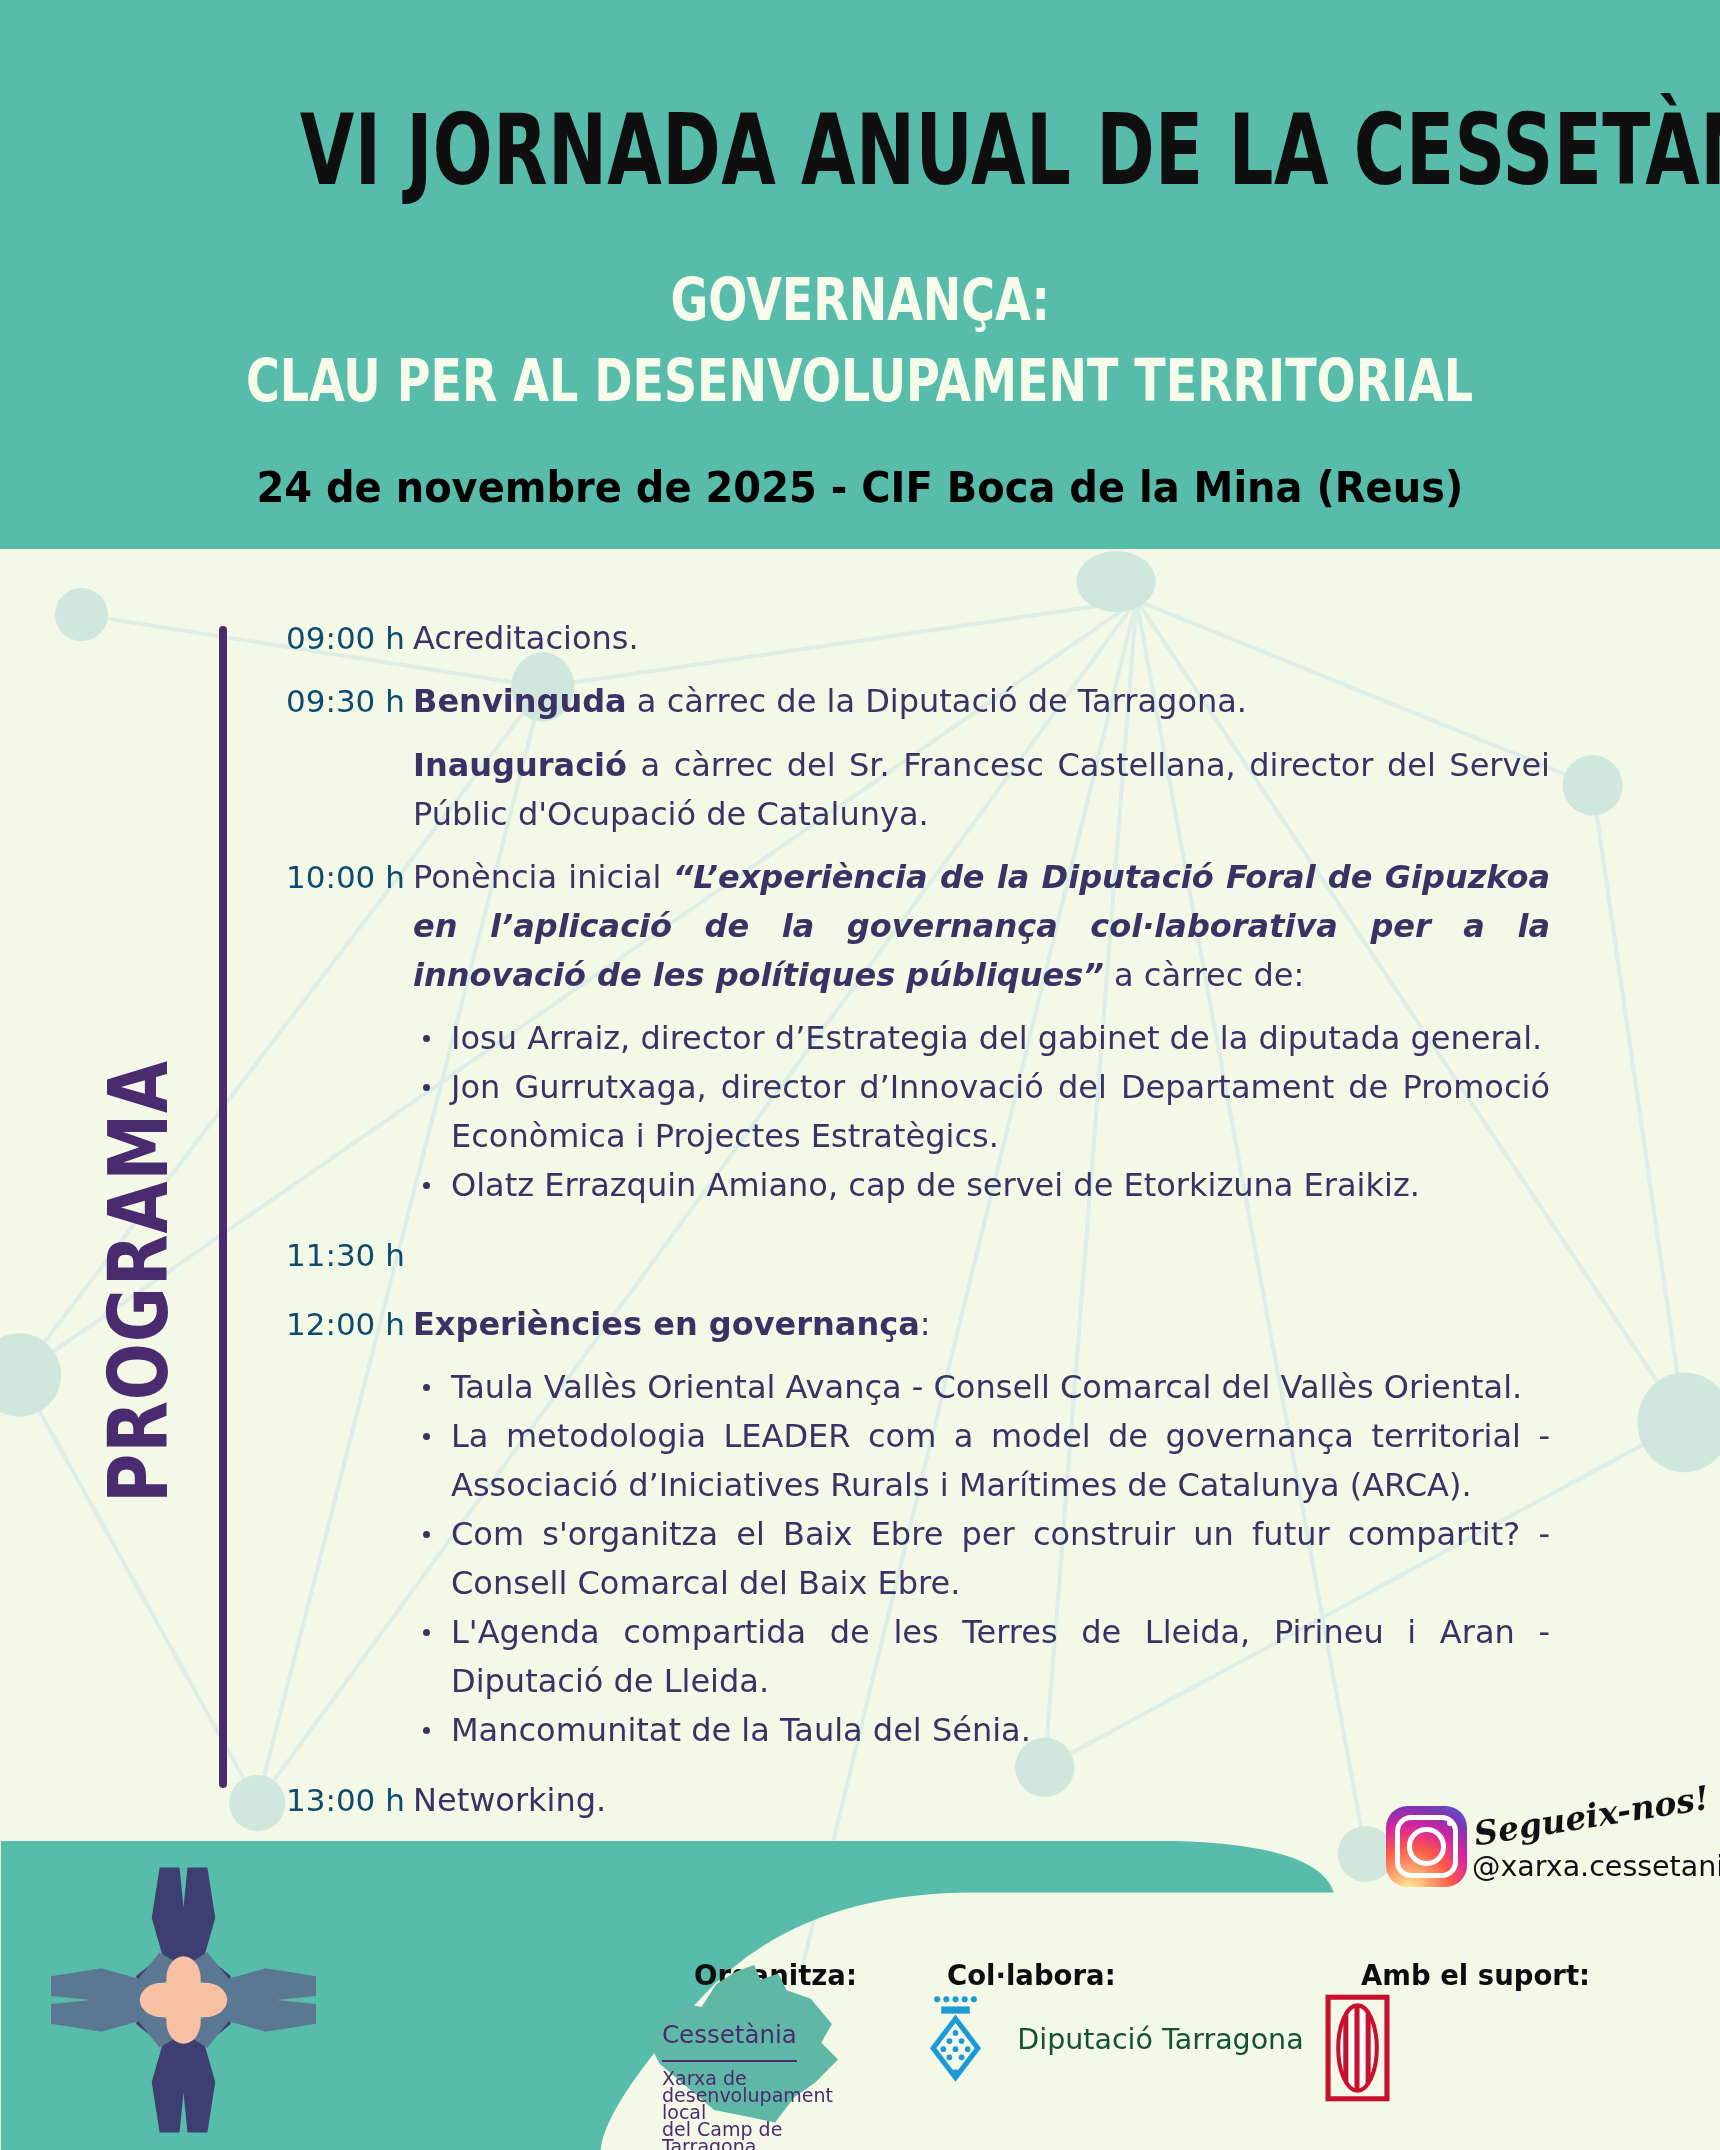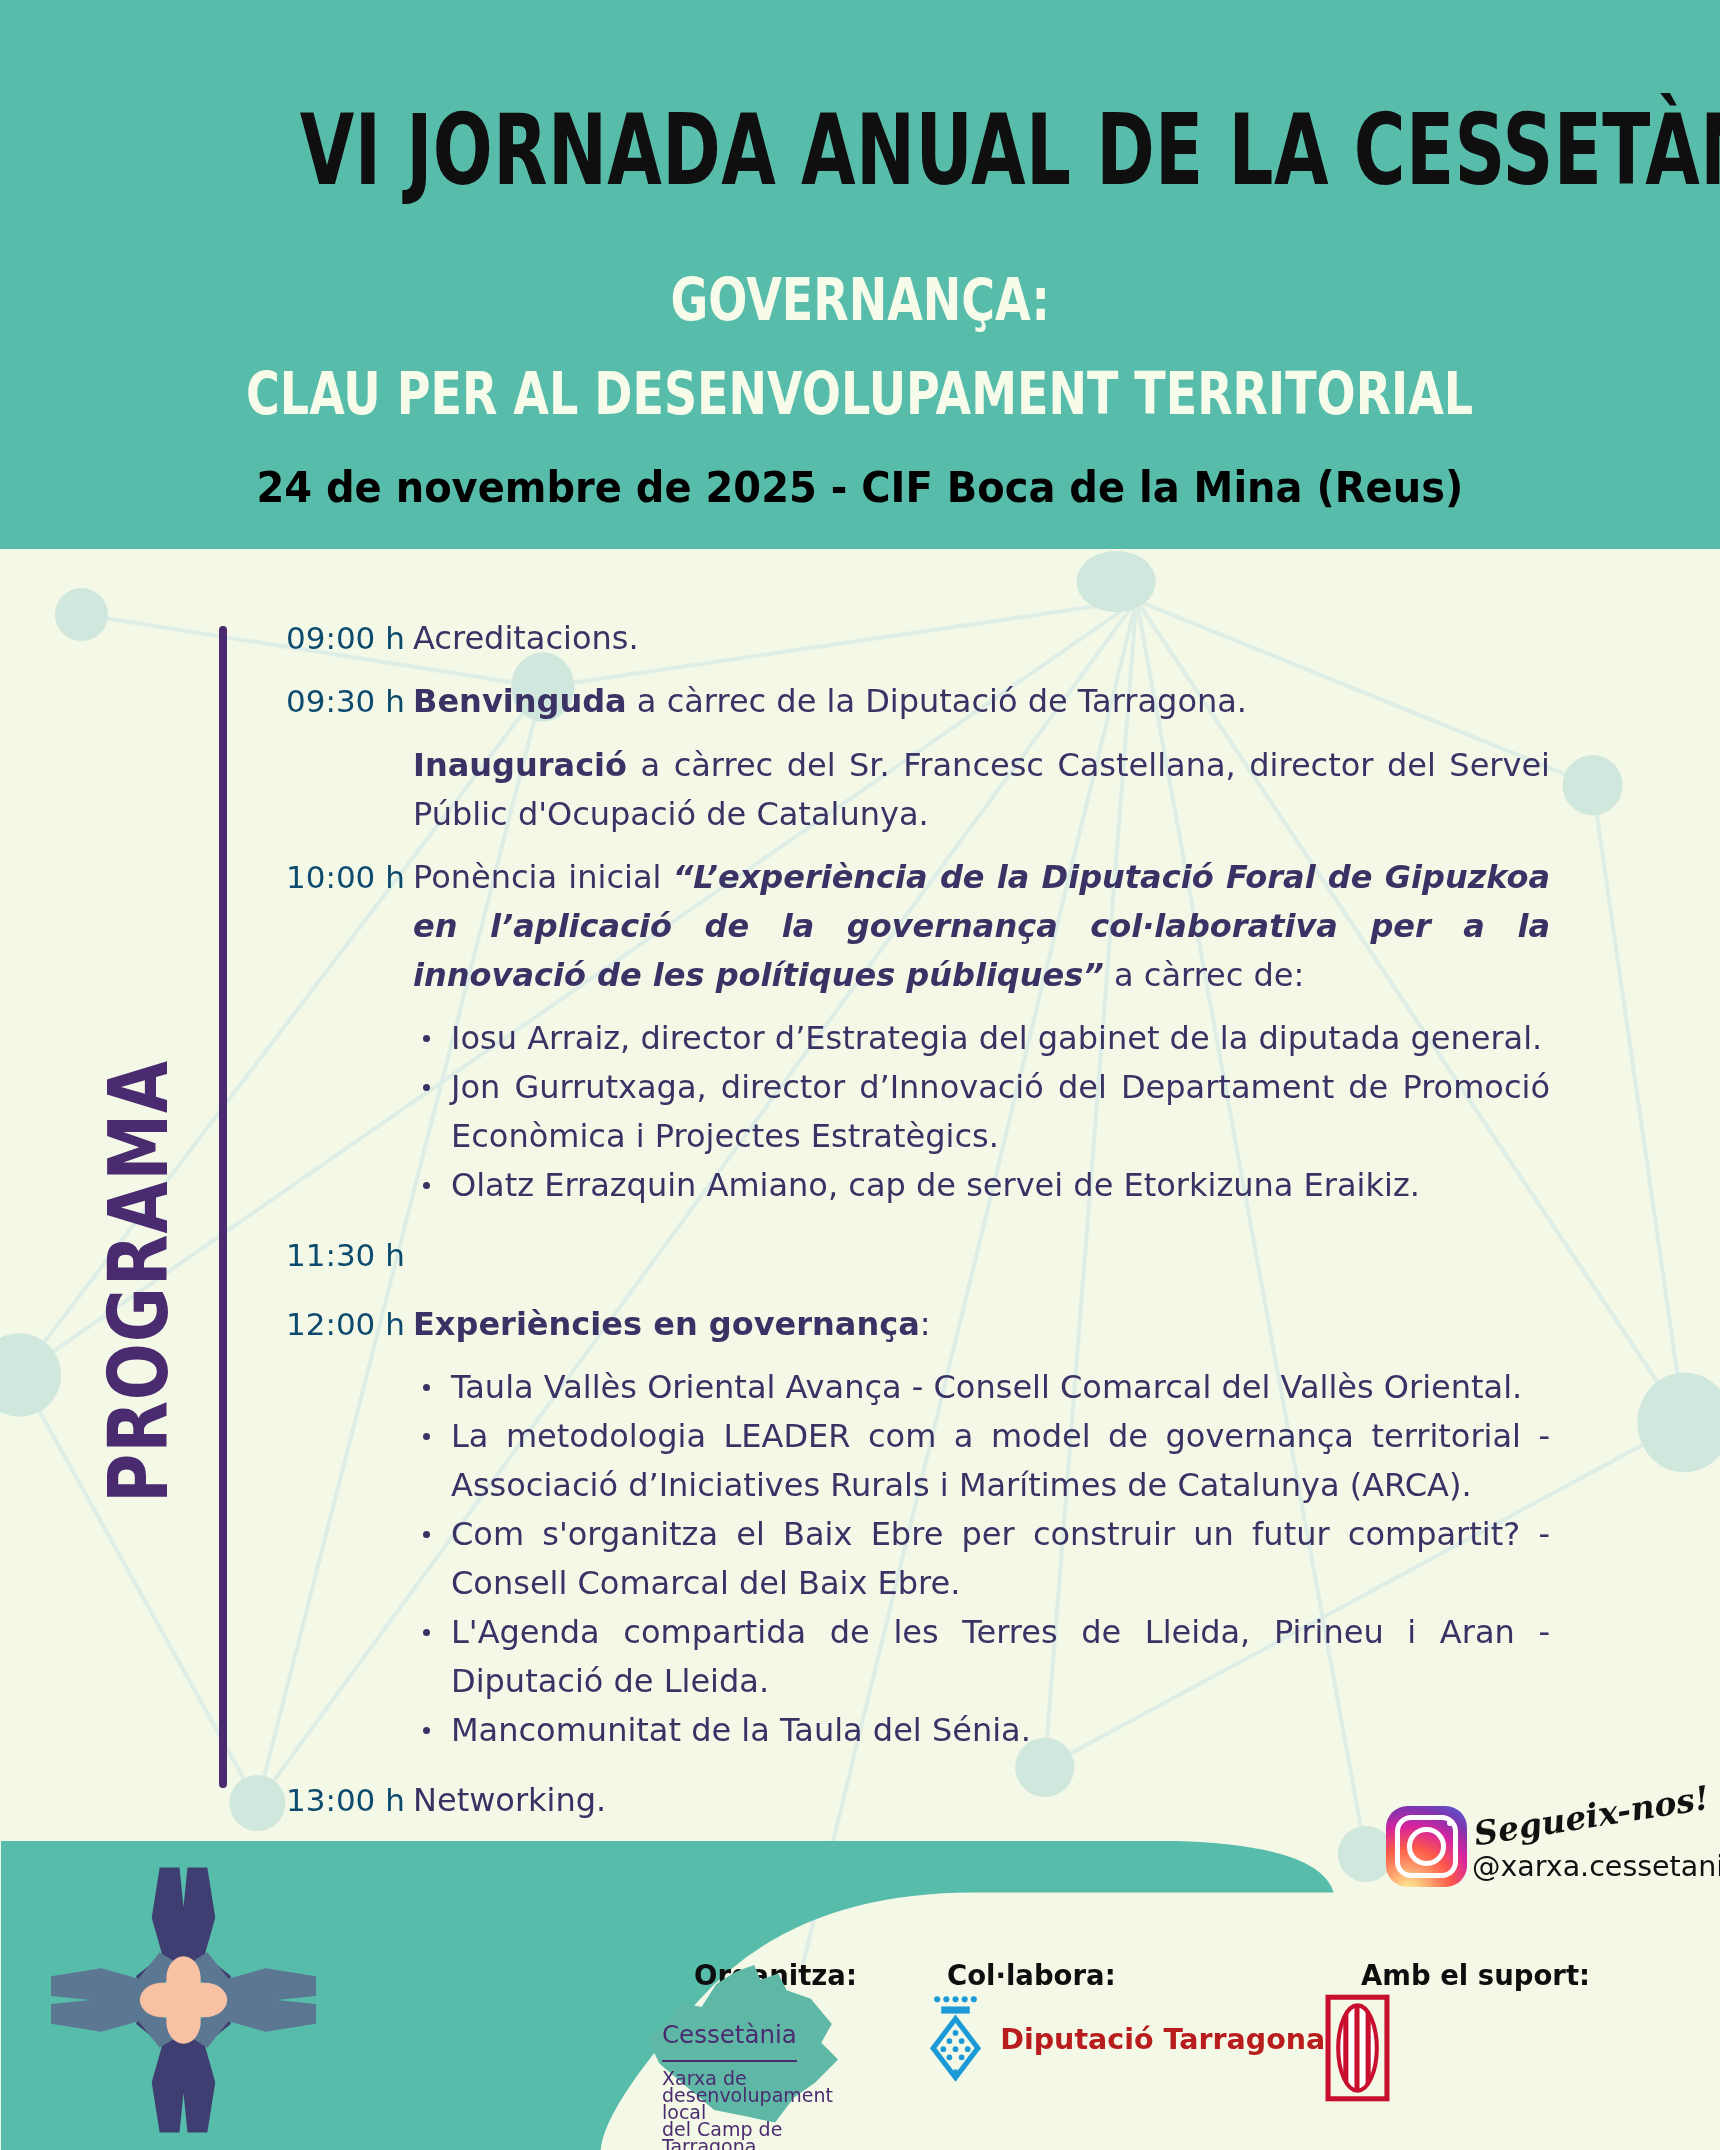--- a/index.html
+++ b/index.html
@@ -11,21 +11,21 @@
   }
   
   #net{position:absolute;left:0;top:549px;width:1720px;height:1602px;z-index:1;}
   
   .header{position:absolute;left:0;top:0;width:1720px;height:549px;background:#58BCAB;z-index:3;}
   .hline{position:absolute;left:0;right:0;text-align:center;line-height:1.05;white-space:nowrap;}
   .hline > span{display:inline-block;transform-origin:50% 50%;}
   .title{top:99px;font-size:98px;font-weight:bold;color:#0F0F0F;}
   .title > span{transform:scaleX(0.72);letter-spacing:0.5px;}
   .sub{font-size:59px;font-weight:bold;color:#F6FBEA;}
-  .sub1{top:269px;} .sub2{top:363px;}
+  .sub1{top:269px;} .sub2{top:350px;}
   .sub > span{transform:scaleX(0.78);}
   .dateline{top:465px;font-size:43px;font-weight:bold;color:#000000;}
   .dateline > span{transform:scaleX(0.93);}
   
   .vbar{position:absolute;left:219px;top:626px;width:8.2px;height:1162px;background:#4A2B70;border-radius:4.1px;z-index:4;}
   .side-label{position:absolute;left:-155px;top:1234px;width:586px;text-align:center;transform:rotate(-90deg);z-index:4;}
   .side-label > span{display:inline-block;font-size:82px;font-weight:bold;color:#4A2B70;transform:scaleX(0.82);letter-spacing:1px;}
   .sched{position:absolute;left:278px;top:614px;width:1272px;z-index:4;}
   .row{display:grid;grid-template-columns:135px 1fr;margin-bottom:14.3px;}
   .row.gapL{margin-bottom:20.4px;}
@@ -53,21 +53,21 @@
   .people{position:absolute;left:51px;top:24.5px;z-index:3;}
   .flabel{position:absolute;font-size:27.5px;font-weight:bold;color:#0E0E0E;z-index:4;white-space:nowrap;}
   .lab-org{left:694px;top:118px;}
   .lab-col{left:947px;top:118px;}
   .lab-sup{left:1361px;top:118px;}
   .cess{position:absolute;left:632px;top:122px;width:219px;height:168px;z-index:4;}
   .cess svg{position:absolute;left:0;top:0;}
   .cess-name{position:absolute;left:30px;top:57px;font-size:24.5px;font-weight:normal;color:#4A2B70;border-bottom:2px solid #4A2B70;padding-bottom:11px;z-index:5;}
   .cess-sub{position:absolute;left:30px;top:107px;font-size:19px;font-weight:normal;color:#4A2B70;line-height:17px;border-bottom:1.5px solid #4A2B70;padding-bottom:4.1px;z-index:5;}
   .dipta{position:absolute;left:925px;top:153px;display:flex;align-items:center;gap:14.3px;z-index:4;}
-  .dipta-name{font-size:28.5px;font-weight:bold;color:#b91c1c;white-space:nowrap;}
+  .dipta-name{font-size:28.5px;font-weight:normal;color:#14532d;white-space:nowrap;margin-left:17px;}
   .gene{position:absolute;left:1325px;top:153px;display:flex;align-items:center;gap:15.3px;z-index:4;}
   .gene-text{font-size:40px;font-weight:bold;color:#0E0E0E;line-height:0.98;white-space:nowrap;}
 </style>
 </head>
 <body>
 
 <div id="poster">
 
   <svg id="net" viewBox="0 0 3375 3142">
     <g stroke="#DCEEE7" stroke-width="8" opacity="0.9">

